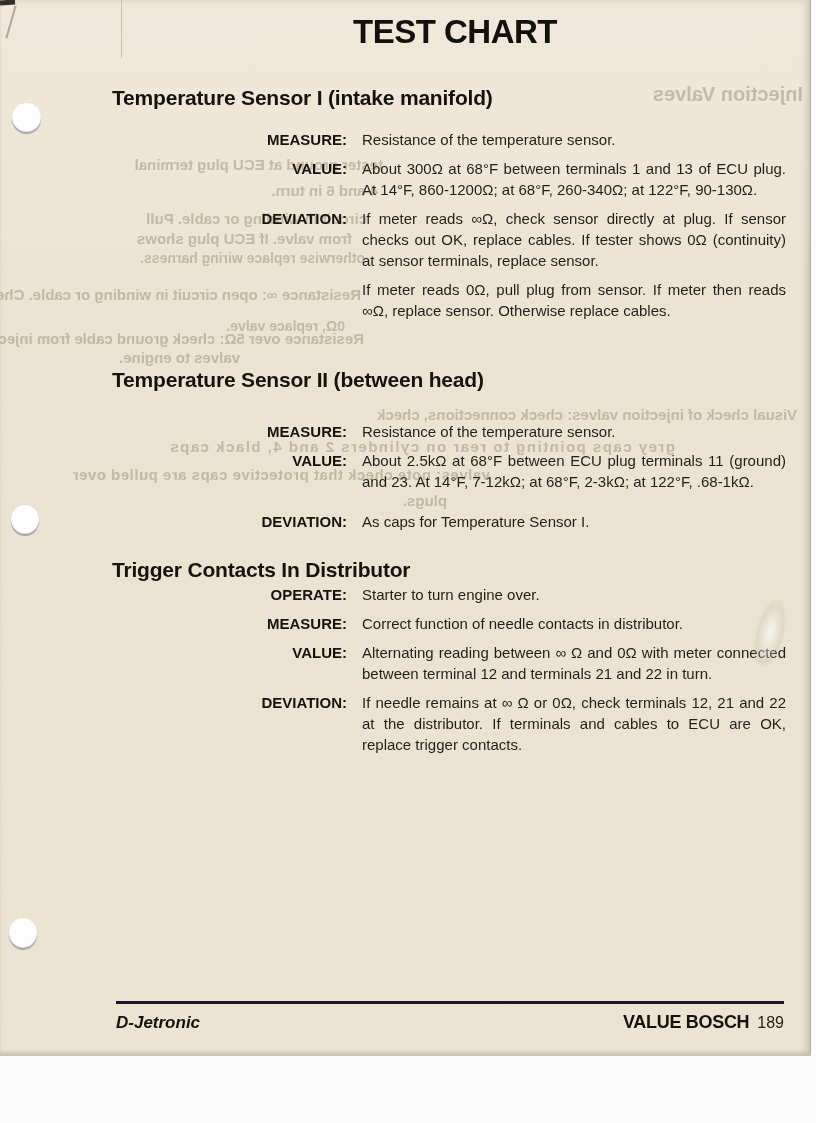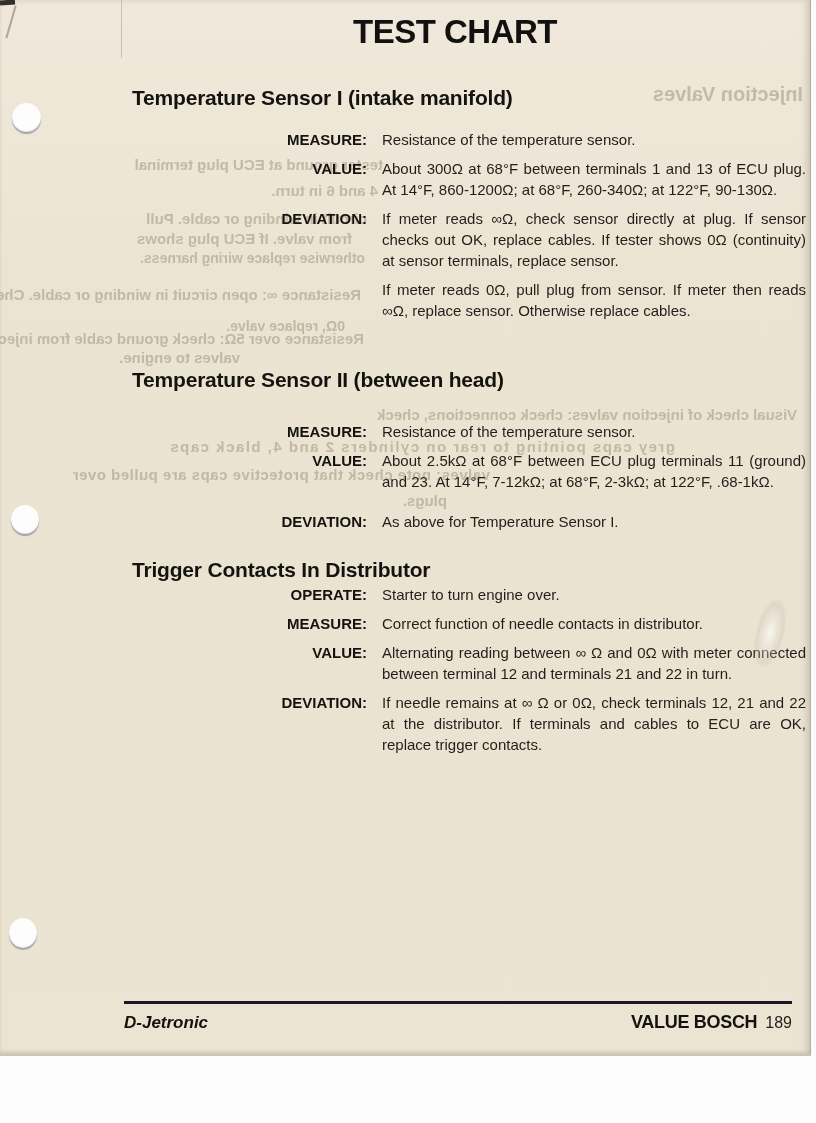--- a/index.html
+++ b/index.html
@@ -28,38 +28,38 @@
     box-shadow:0 2px 1px rgba(80,85,115,.45), inset 0 -1px 1px rgba(150,150,160,.25);}
   .hole.h1{left:12px;top:103px;width:29px;height:29px;}
   .hole.h2{left:11px;top:505px;width:28px;height:29px;}
   .hole.h3{left:9px;top:918px;width:28px;height:30px;}
   
   .ink{color:#1d1b18;}
   .doc-title{
     position:absolute;left:118px;top:12px;width:674px;text-align:center;
     font-size:33px;line-height:40px;font-weight:bold;letter-spacing:-.5px;color:#121110;
   }
-  .section{position:absolute;left:132px;width:674px;}
+  .section{position:absolute;left:112px;width:674px;}
   .sec1{top:84px;} .sec2{top:366px;} .sec3{top:556px;}
   .section h2{
     margin:0;font-size:21px;line-height:28px;font-weight:bold;letter-spacing:-.2px;color:#15130f;
   }
   .sec1 h2{margin-bottom:17px;} .sec2 h2{margin-bottom:27px;} .sec3 h2{}
   .row{display:flex;margin-bottom:8px;}
   .sec2 .row.r-value{margin-top:7px;}
   .sec2 .row.r-dev{margin-top:19px;}
   .row .label{
     flex:0 0 235px;margin-right:15px;text-align:right;
     font-weight:bold;font-size:15px;line-height:21px;color:#15130f;
   }
   .row .body{flex:1;font-size:15px;line-height:21px;color:#211f1b;text-align:justify;}
   .row .body p{margin:0;}
   .row .body p + p{margin-top:8px;}
   
-  .footer{position:absolute;left:124px;top:1001px;width:668px;}
+  .footer{position:absolute;left:116px;top:1001px;width:668px;}
   .footer .rule{height:3px;background:#191722;}
   .footer .line{display:flex;justify-content:space-between;align-items:baseline;margin-top:8px;}
   .footer .series{font-size:17px;font-weight:bold;font-style:italic;color:#14120f;}
   .footer .right{display:flex;align-items:baseline;gap:8px;}
   .footer .brand{font-size:18px;font-weight:bold;letter-spacing:-.3px;color:#14120f;}
   .footer .pageno{font-size:16px;color:#24221e;}
   
   .bleed{
     position:absolute;transform:scaleX(-1);transform-origin:center;
     font-weight:bold;color:rgba(152,142,120,.5);white-space:nowrap;
@@ -121,21 +121,21 @@
     </div>
     <div class="row r-value">
       <div class="label">VALUE:</div>
       <div class="body">
           <p>About 2.5kΩ at 68°F between ECU plug terminals 11 (ground) and 23. At 14°F, 7-12kΩ; at 68°F, 2-3kΩ; at 122°F, .68-1kΩ.</p>
         </div>
     </div>
     <div class="row r-dev">
       <div class="label">DEVIATION:</div>
       <div class="body">
-          <p>As above for Temperature Sensor I.</p>
+          <p>As caps for Temperature Sensor I.</p>
         </div>
     </div>
   </div>
 
   <div class="section sec3">
     <h2>Trigger Contacts In Distributor</h2>
     <div class="row">
       <div class="label">OPERATE:</div>
       <div class="body">
           <p>Starter to turn engine over.</p>

